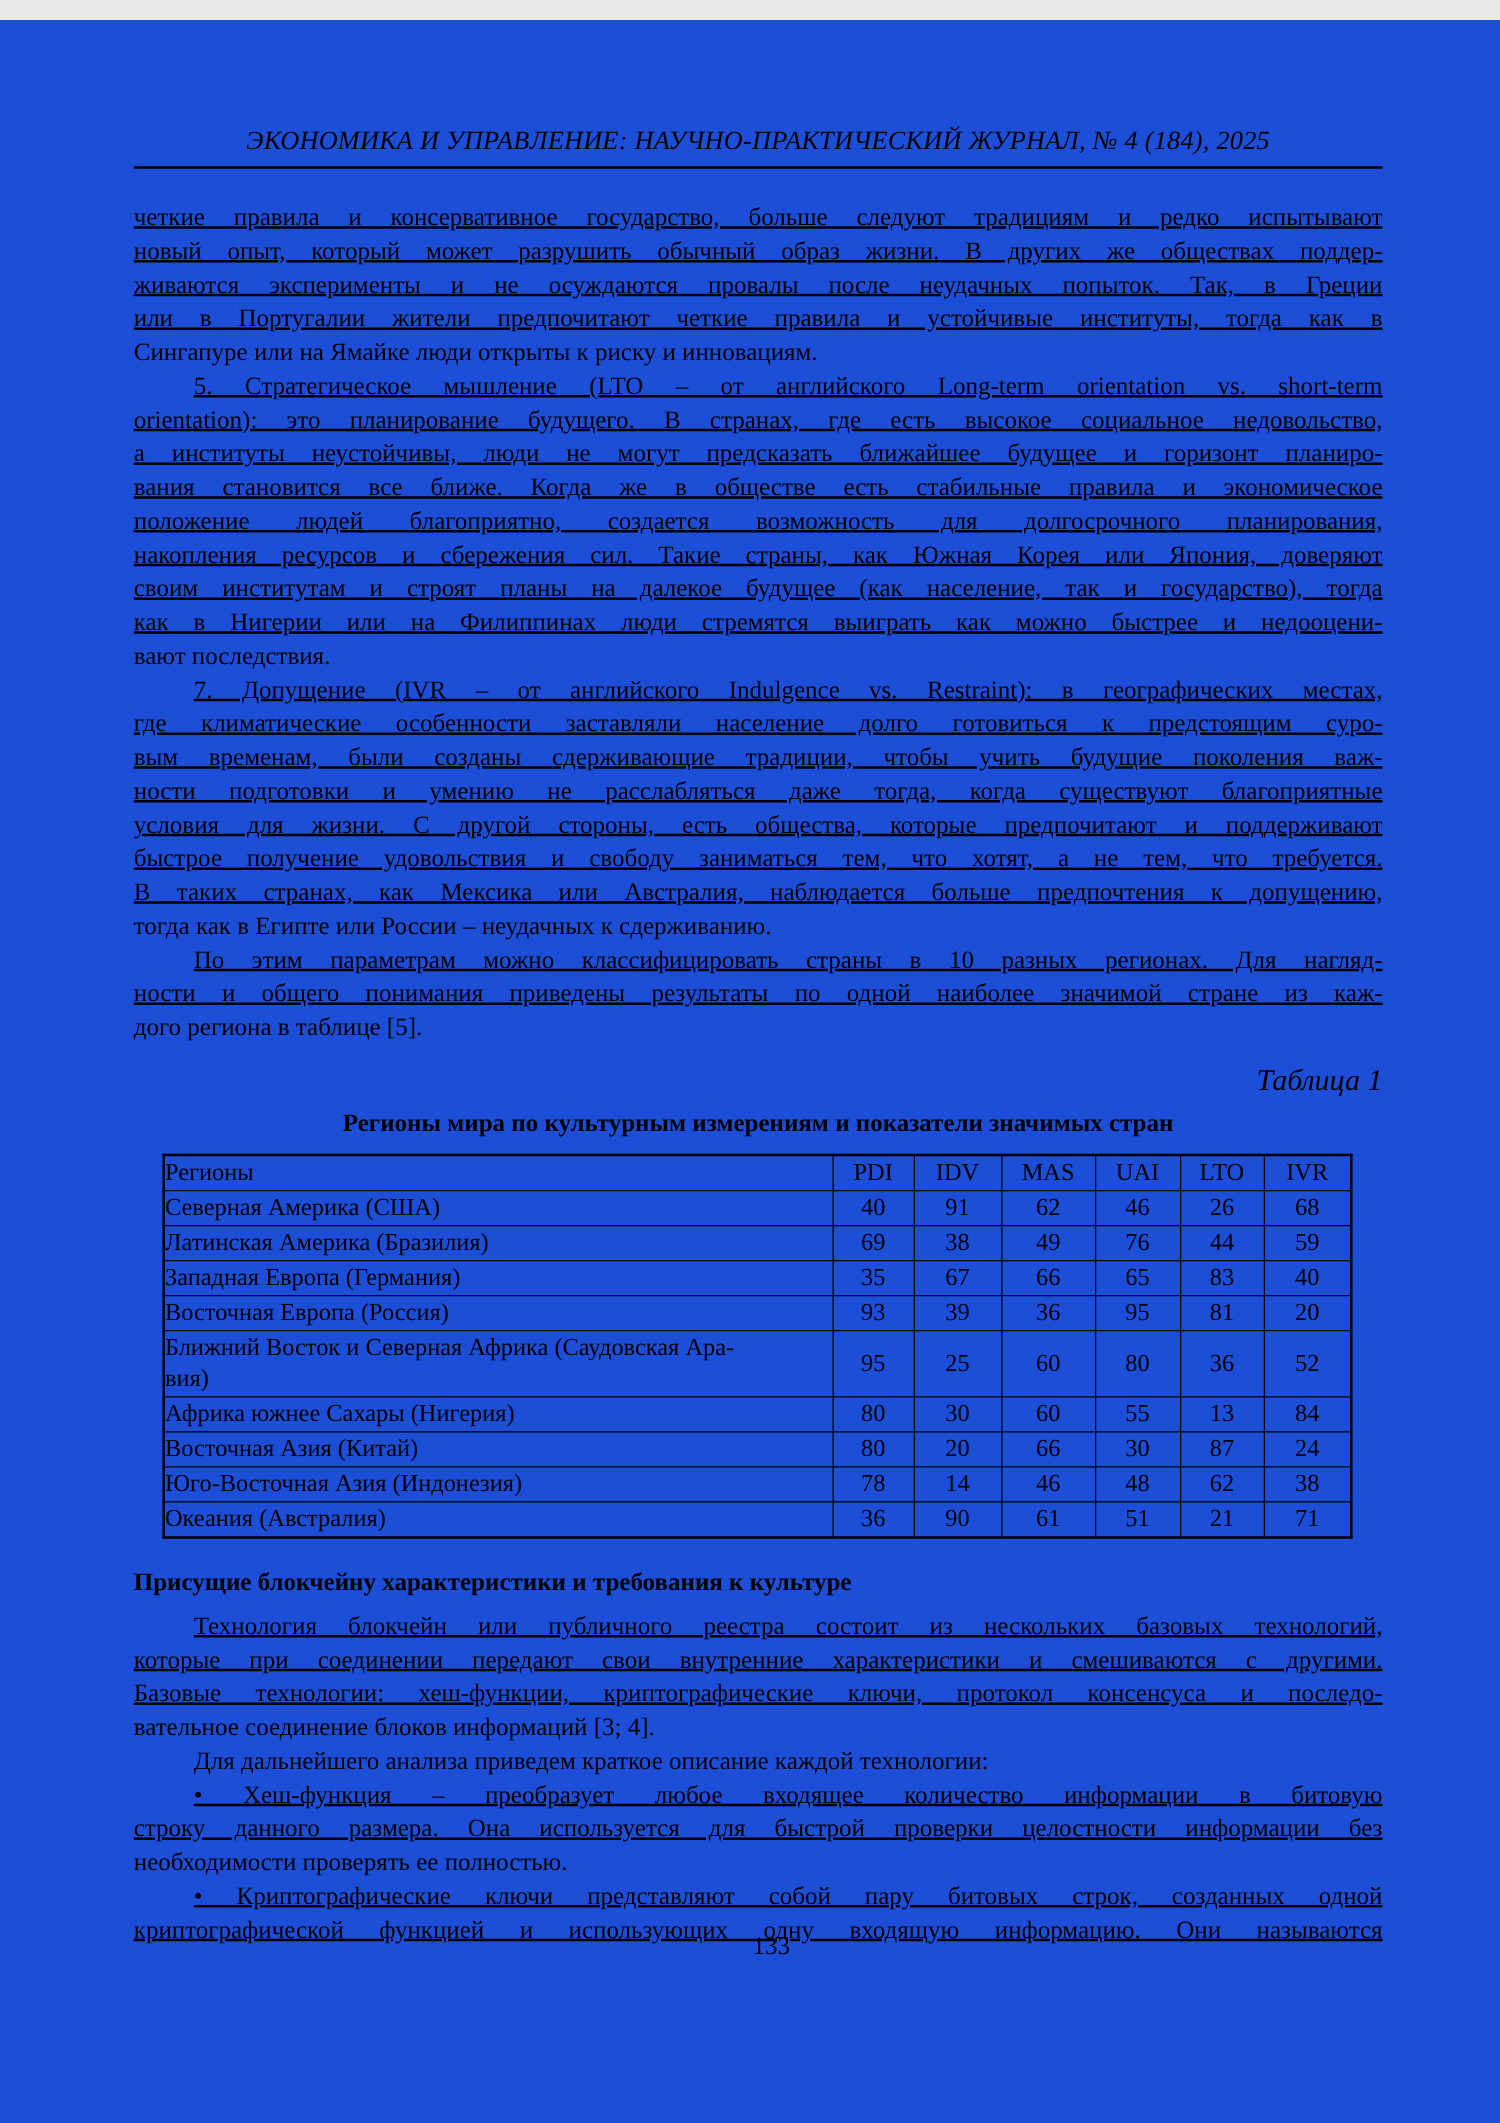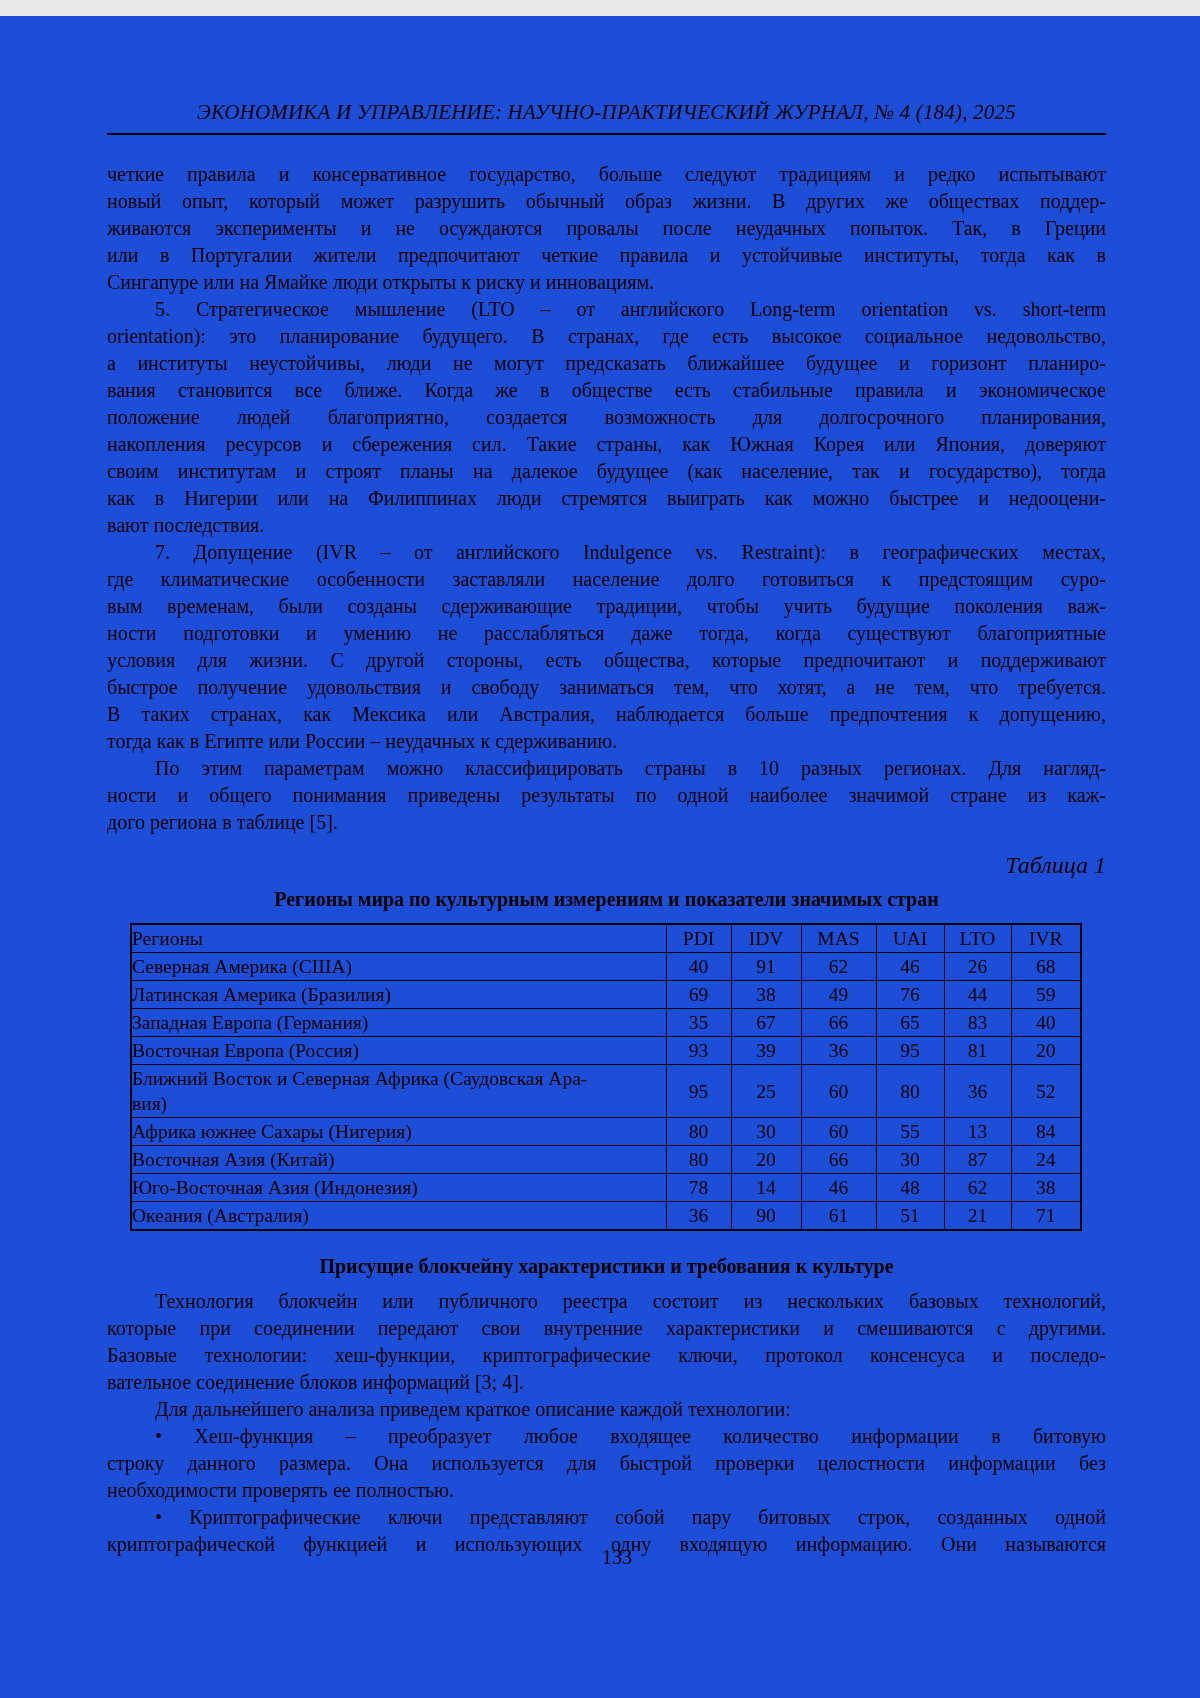--- a/index.html
+++ b/index.html
@@ -12,37 +12,37 @@
   }
   .content { padding:84px 94px 0 107px; }
   .journal-header {
     text-align:center; font-style:italic; font-size:21px; line-height:24px;
     letter-spacing:0.2px; white-space:nowrap;
   }
   .header-rule { border:none; border-top:2px solid #000; margin-top:9px; }
   .body-text { margin-top:26px; font-size:20px; line-height:27px; }
   .para { }
   .line { text-align:left; }
-  .line.fill { text-align:justify; text-align-last:justify; }
+  .line.fill { text-align:justify; text-align-last:justify;text-decoration:underline; }
   .line.indent { text-indent:48px; }
   .table-caption { margin-top:16px; text-align:right; font-style:italic; font-size:24px; line-height:27px; }
   .table-title { margin-top:7px; text-align:center; font-weight:bold; font-size:20px; line-height:27px; }
   table.regions {
     margin:10px 0 0 23px; width:950px; border-collapse:collapse;
     border:2px solid #000; table-layout:fixed; font-size:19.5px;
   }
   table.regions th, table.regions td {
     border:1px solid #000; height:26px; line-height:25px;
     font-weight:normal; vertical-align:middle;
   }
   table.regions th.region, table.regions td.region {
     text-align:left; padding:1px 0; white-space:pre-line;
   }
   table.regions th.num, table.regions td.num { text-align:center; padding:1px 2px; }
-  .section-heading { margin-top:22px; text-align:center; font-weight:bold; font-size:20px; line-height:27px; }
+  .section-heading { margin-top:22px; font-weight:bold; font-size:20px; line-height:27px; }
   .section-body { margin-top:8px; }
   .page-number {
     position:absolute; top:1530px; left:0; width:100%;
     text-align:center; font-size:20px;padding-left:34px;
   }
 </style>
 </head>
 <body>
 
 <div class="page">

